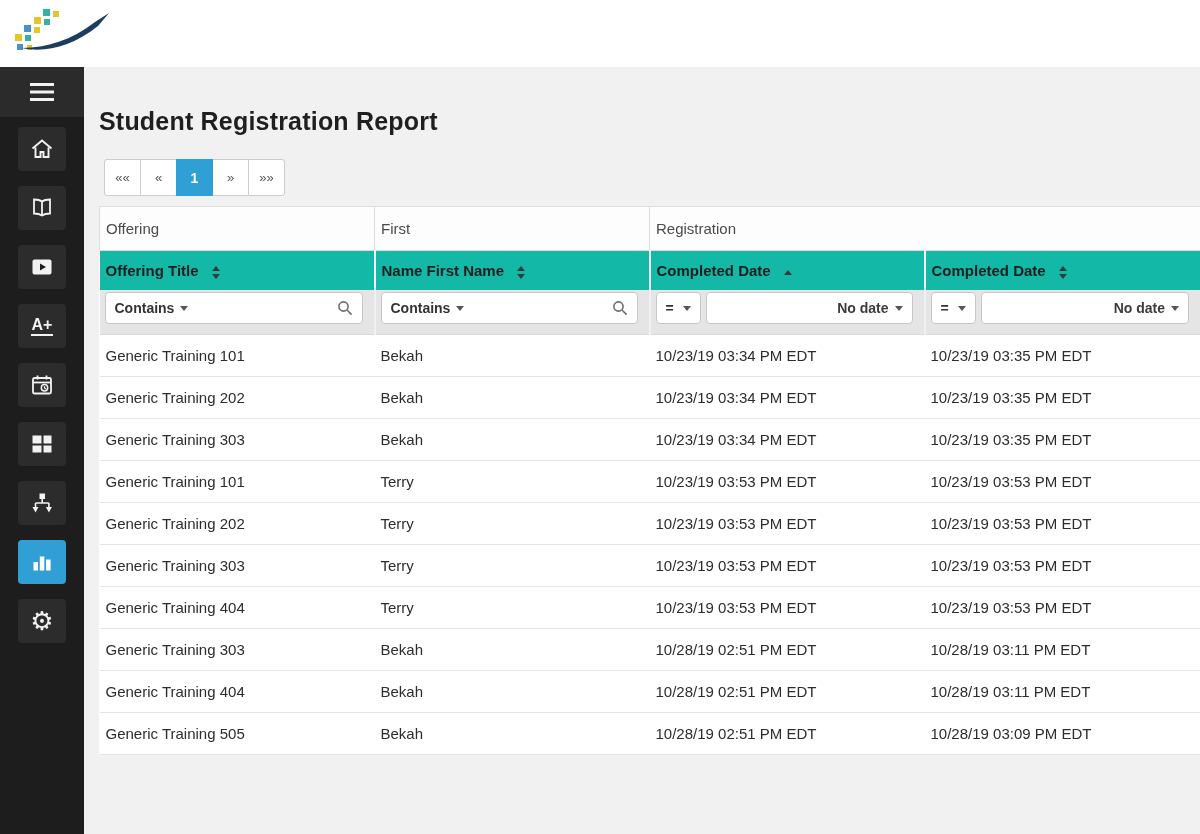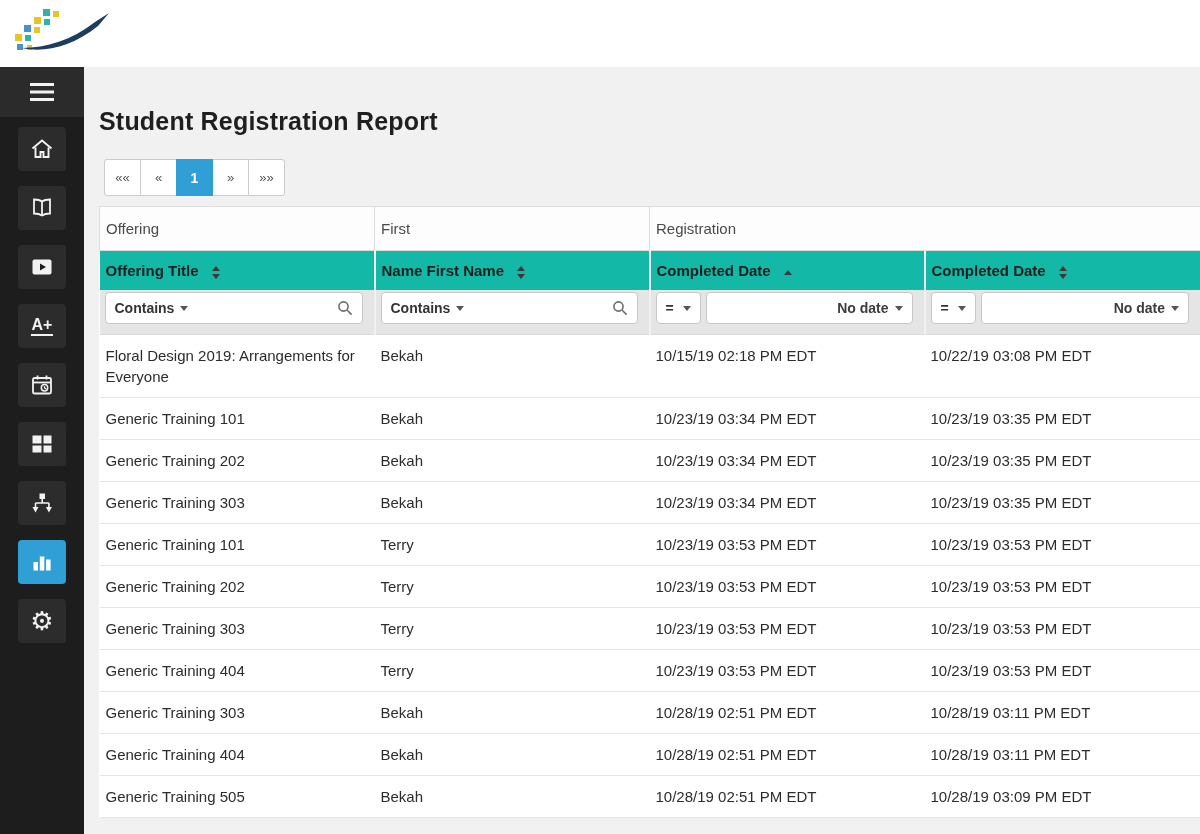--- a/index.html
+++ b/index.html
@@ -262,26 +262,20 @@
             <div class="filter-box value-box">
               <span>No date</span>
               <span class="caret"></span>
             </div>
           </div>
         </th>
       </tr>
     </thead>
     <tbody>
         <tr>
-          <td>Floral Design 2019: Arrangements for Everyone</td>
-          <td>Bekah</td>
-          <td>10/15/19 02:18 PM EDT</td>
-          <td>10/22/19 03:08 PM EDT</td>
-        </tr>
-        <tr>
           <td>Generic Training 101</td>
           <td>Bekah</td>
           <td>10/23/19 03:34 PM EDT</td>
           <td>10/23/19 03:35 PM EDT</td>
         </tr>
         <tr>
           <td>Generic Training 202</td>
           <td>Bekah</td>
           <td>10/23/19 03:34 PM EDT</td>
           <td>10/23/19 03:35 PM EDT</td>

